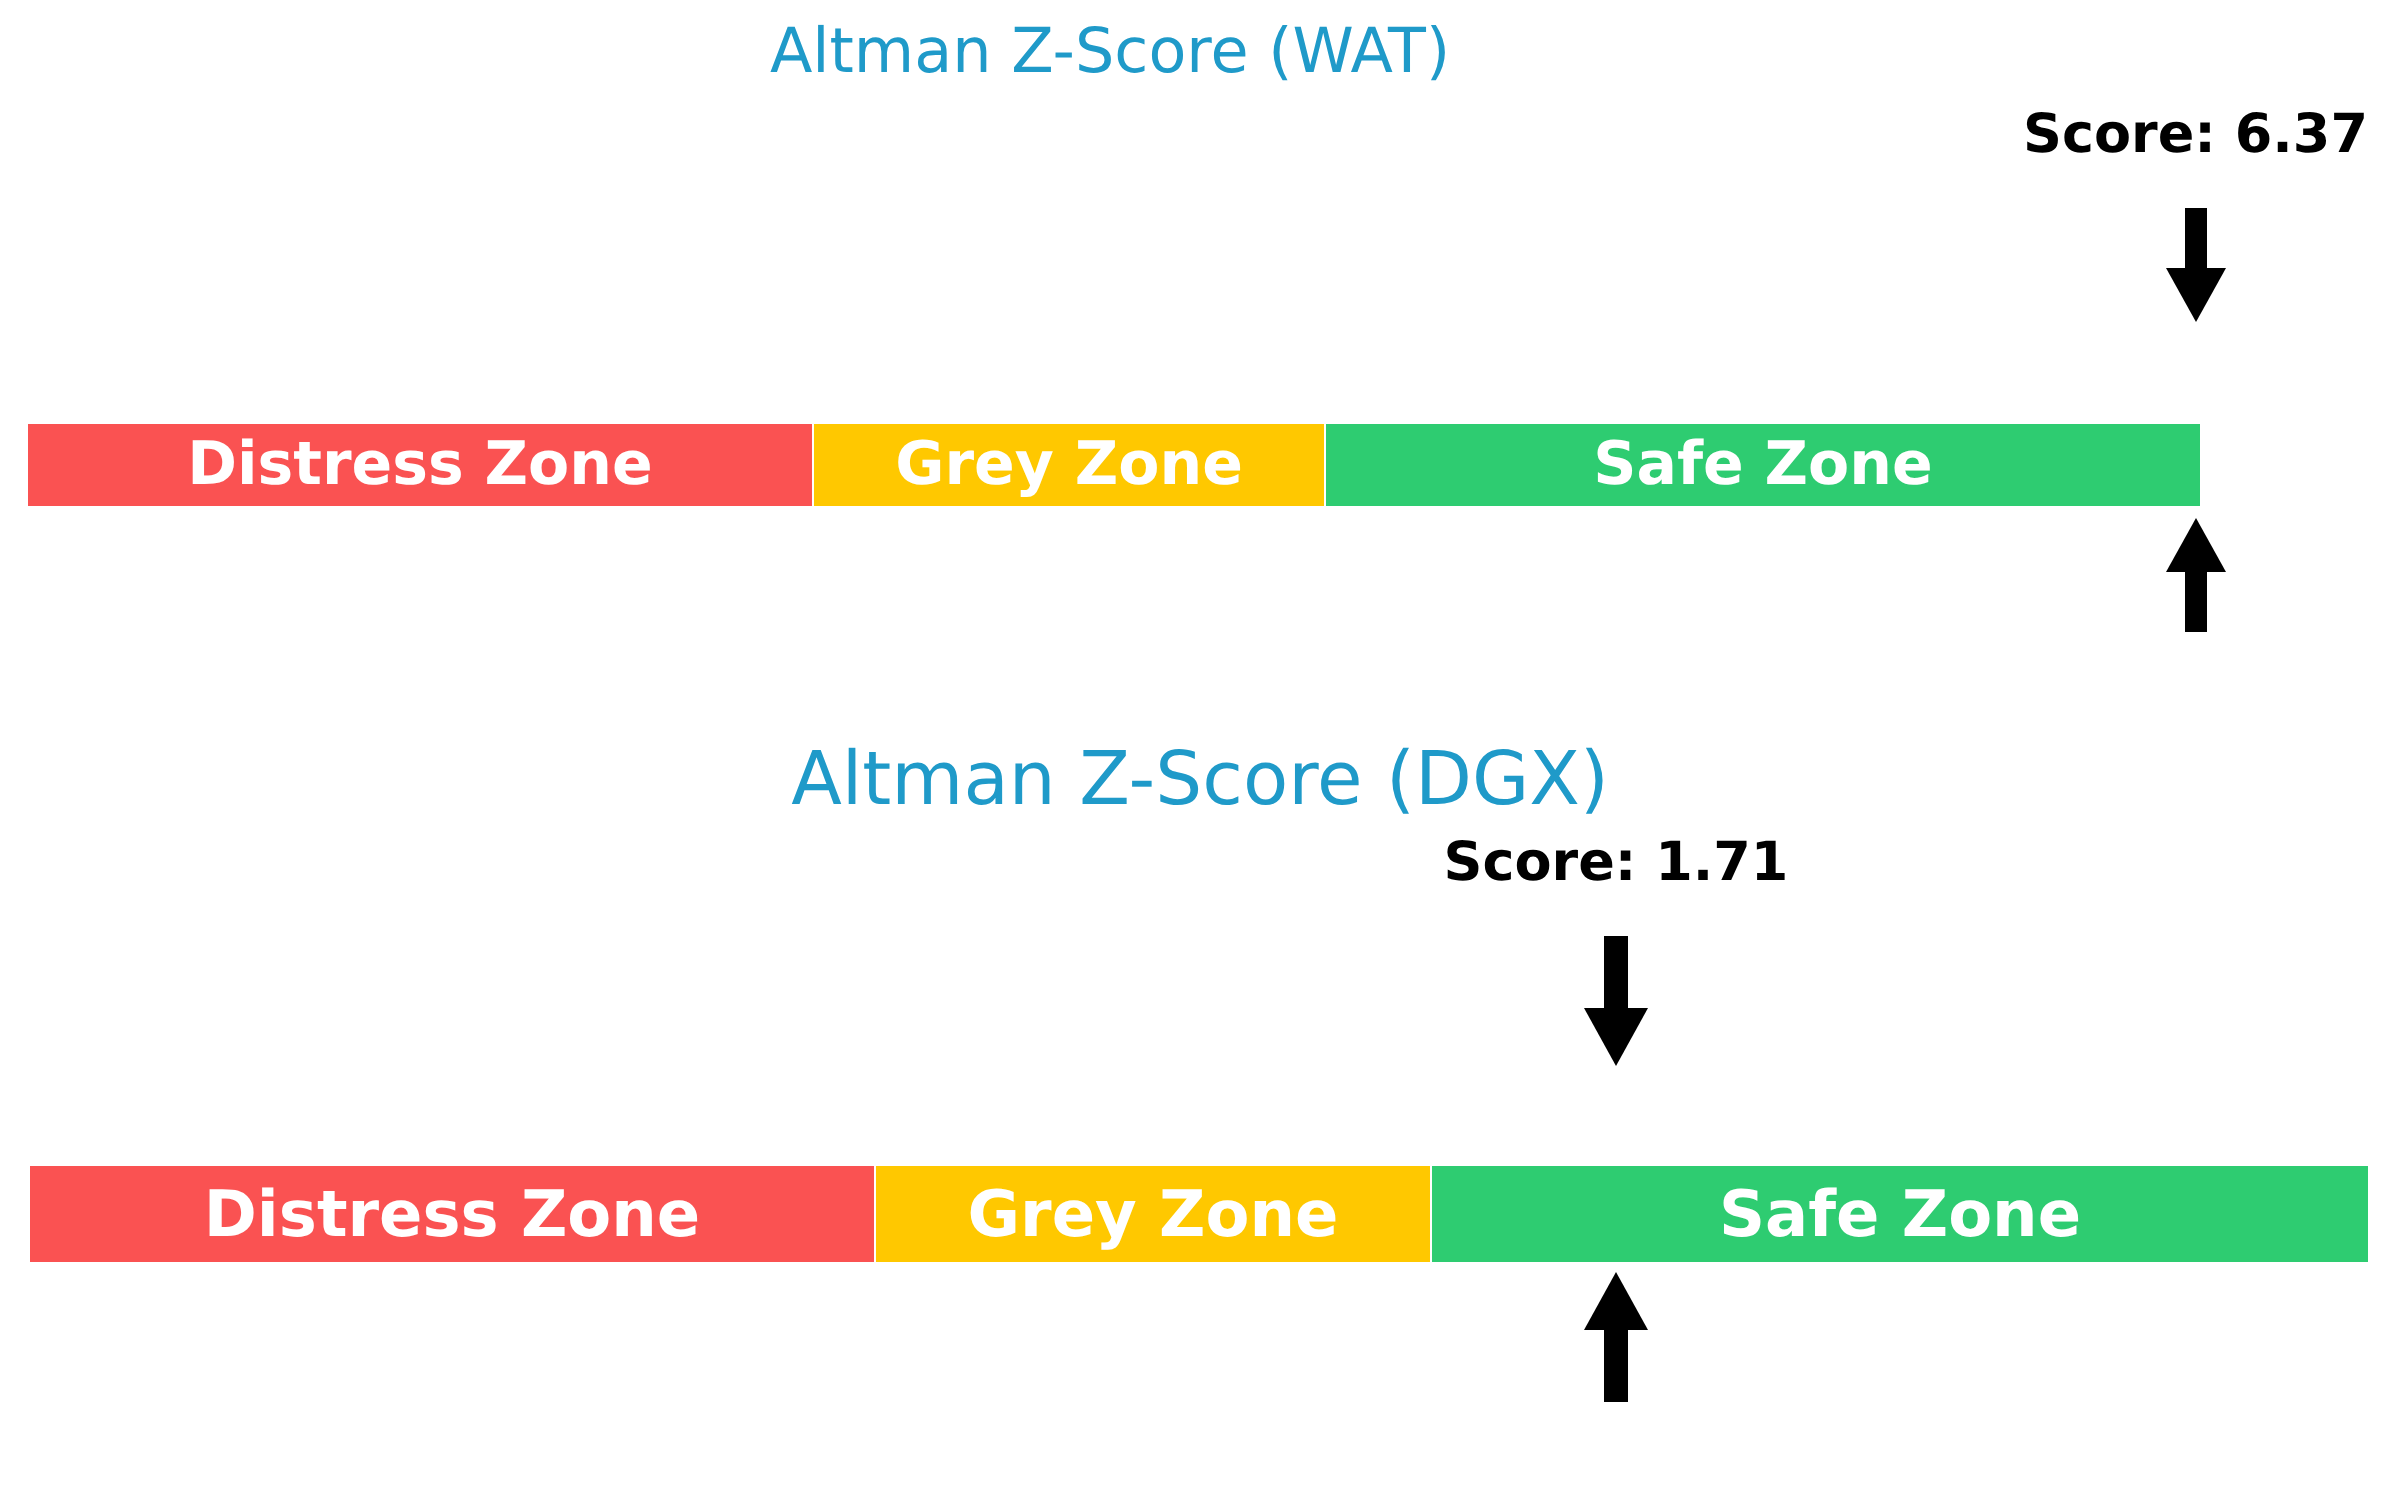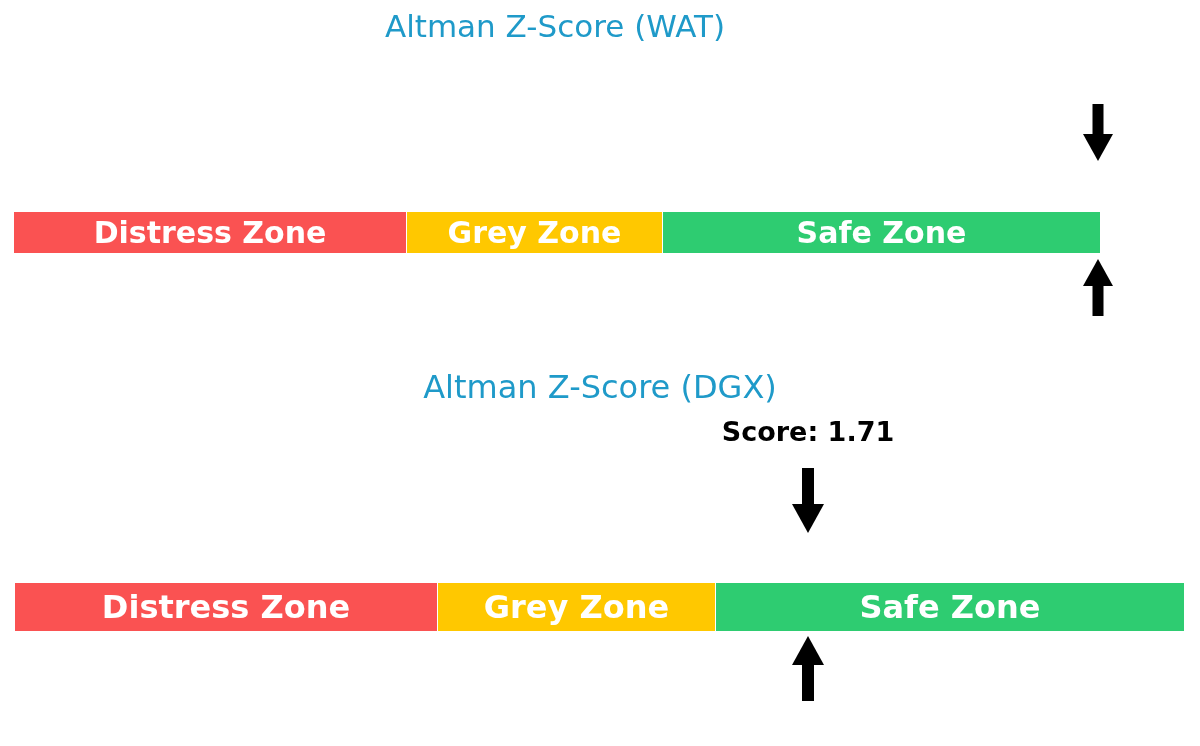--- a/index.html
+++ b/index.html
@@ -74,20 +74,21 @@
     overflow: visible;
   }
 </style>
 </head>
 <body>
 
 <div class="chart-panel" style="top:0;height:360px;">
 
   <div class="chart-title" style="left:0;width:1110px;top:8px;font-size:31px;">Altman Z-Score (WAT)</div>
 
+  <div class="score-label" style="left:884px;width:300px;top:52px;text-align:right;">Score: 6.37</div>
 
   <div class="arrow" style="left:1098px;top:104px;">
     <svg width="40" height="58" viewBox="0 0 40 58" style="margin-left:-20px;">
       <rect x="14.5" y="0" width="11" height="34" fill="#000000"></rect>
       <polygon points="5,30 35,30 20,57" fill="#000000"></polygon>
     </svg>
   </div>
 
   <div class="zone-bar" style="left:0;top:165px;width:1200px;height:88px;">
     <div class="zone" style="left:14px;width:392px;background:#fa5252;">
@@ -105,21 +106,21 @@
     <svg width="40" height="58" viewBox="0 0 40 58" style="margin-left:-20px;">
       <polygon points="5,28 35,28 20,1" fill="#000000"></polygon>
       <rect x="14.5" y="24" width="11" height="34" fill="#000000"></rect>
     </svg>
   </div>
 
 </div>
 
 <div class="chart-panel" style="top:360px;height:386px;">
 
-  <div class="chart-title" style="left:0;width:1200px;top:8px;font-size:32px;">Altman Z-Score (DGX)</div>
+  <div class="chart-title" style="left:0;width:1200px;top:8px;font-size:37px;">Altman Z-Score (DGX)</div>
 
   <div class="score-label" style="left:658px;width:300px;top:56px;text-align:center;">Score: 1.71</div>
 
   <div class="arrow" style="left:808px;top:108px;">
     <svg width="44" height="66" viewBox="0 0 44 66" style="margin-left:-22px;">
       <rect x="16" y="0" width="12" height="40" fill="#000000"></rect>
       <polygon points="6,36 38,36 22,65" fill="#000000"></polygon>
     </svg>
   </div>
 

